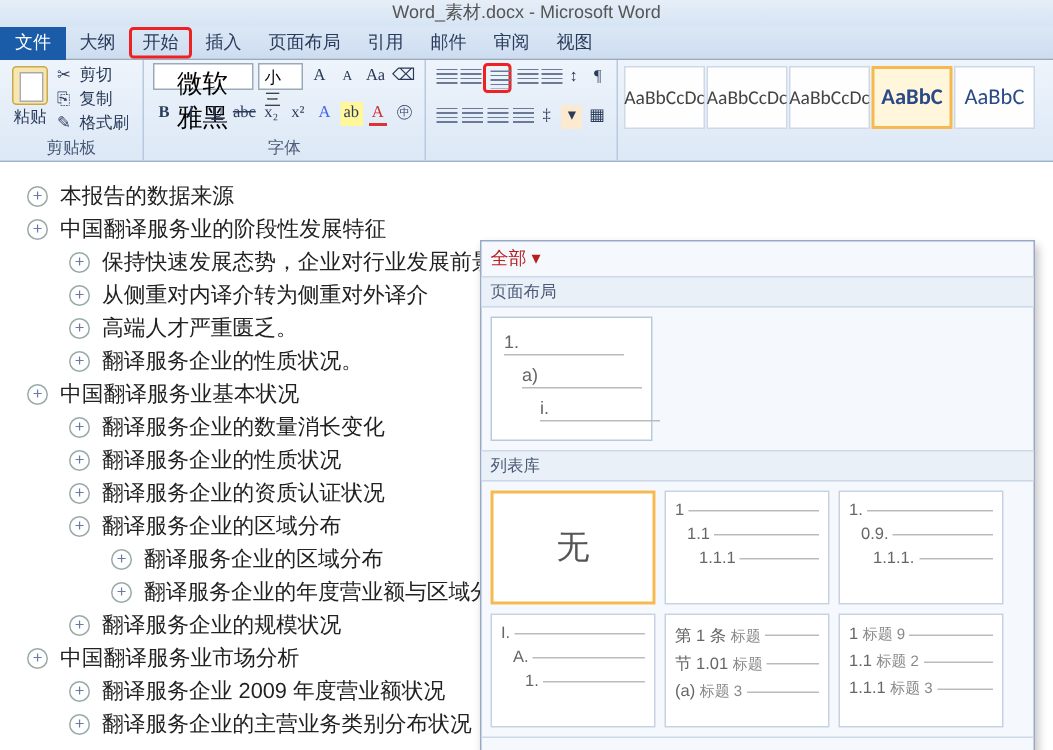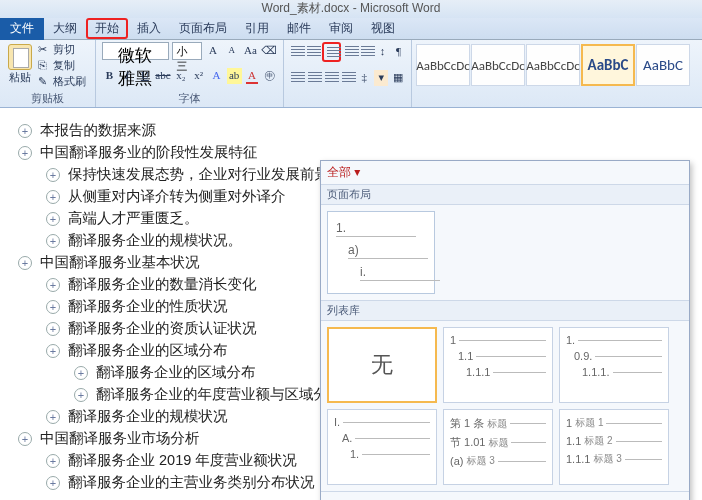--- a/index.html
+++ b/index.html
@@ -207,21 +207,21 @@
       <div class="outline-item lvl2">
         <span class="plus">+</span>
         <span>从侧重对内译介转为侧重对外译介</span>
       </div>
       <div class="outline-item lvl2">
         <span class="plus">+</span>
         <span>高端人才严重匮乏。</span>
       </div>
       <div class="outline-item lvl2">
         <span class="plus">+</span>
-        <span>翻译服务企业的规模状况。</span>
+        <span>翻译服务企业的性质状况。</span>
       </div>
       <div class="outline-item lvl1">
         <span class="plus">+</span>
         <span>中国翻译服务业基本状况</span>
       </div>
       <div class="outline-item lvl2">
         <span class="plus">+</span>
         <span>翻译服务企业的数量消长变化</span>
       </div>
       <div class="outline-item lvl2">
@@ -247,21 +247,21 @@
       <div class="outline-item lvl2">
         <span class="plus">+</span>
         <span>翻译服务企业的规模状况</span>
       </div>
       <div class="outline-item lvl1">
         <span class="plus">+</span>
         <span>中国翻译服务业市场分析</span>
       </div>
       <div class="outline-item lvl2">
         <span class="plus">+</span>
-        <span>翻译服务企业 2019 年度营业额状况</span>
+        <span>翻译服务企业 2009 年度营业额状况</span>
       </div>
       <div class="outline-item lvl2">
         <span class="plus">+</span>
         <span>翻译服务企业的主营业务类别分布状况</span>
       </div>
     </div>
 
   <div class="dropdown-panel">
     <div class="panel-head">
       <span class="all">全部 ▾</span>
@@ -331,21 +331,21 @@
           </div>
         <div class="lib-line">
             <span>(a)</span>
             <span class="txt">标题 3</span>
             <span class="rule"></span>
           </div>
       </div>
       <div class="lib-box">
         <div class="lib-line">
             <span>1</span>
-            <span class="txt">标题 1</span>
+            <span class="txt">标题 9</span>
             <span class="rule"></span>
           </div>
         <div class="lib-line">
             <span>1.1</span>
             <span class="txt">标题 2</span>
             <span class="rule"></span>
           </div>
         <div class="lib-line">
             <span>1.1.1</span>
             <span class="txt">标题 3</span>

